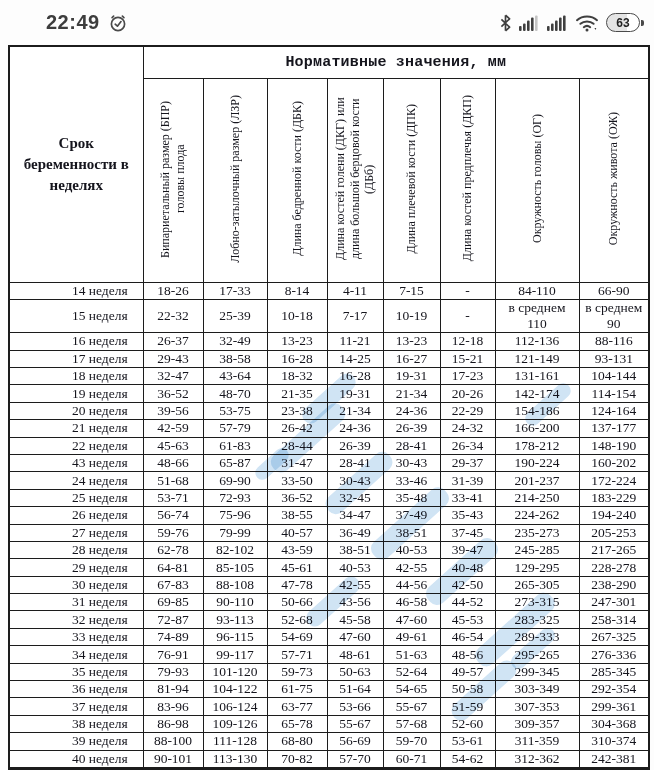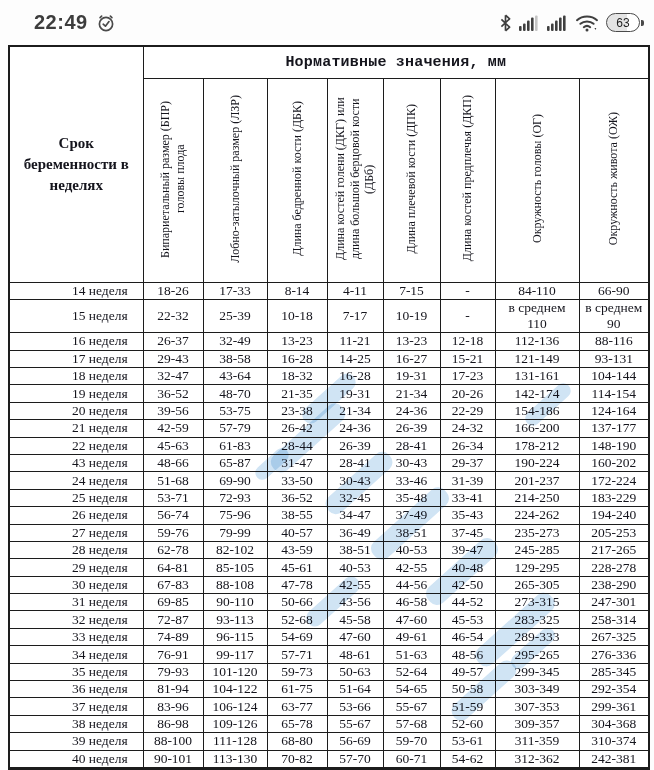--- a/index.html
+++ b/index.html
@@ -7,27 +7,27 @@
     width:654px;height:770px;overflow:hidden;background:#fdfdfd;
     font-family:"Liberation Sans", sans-serif;
     -webkit-font-smoothing:antialiased;
   }
   
   .status-bar{
     height:45px;display:flex;align-items:center;justify-content:space-between;
     padding:0 14px 0 34px;box-sizing:border-box;background:#fdfdfd;
   }
   .sb-left{display:flex;align-items:center;gap:8px;}
-  .sb-time{font-size:20px;font-weight:700;color:#3d3d3d;letter-spacing:.5px;}
+  .sb-time{font-size:20px;font-weight:700;color:#3d3d3d;letter-spacing:.5px;margin-left:12px;}
   .sb-right{display:flex;align-items:center;gap:7px;}
   .sb-icon{display:inline-flex;align-items:center;}
   .battery{
     position:relative;min-width:34px;height:19px;border:1.8px solid #4a4a4a;border-radius:10px;
     display:flex;align-items:center;justify-content:center;
-    font-size:12px;font-weight:400;color:#222;padding:0 5px;box-sizing:border-box;
+    font-size:12px;font-weight:700;color:#222;padding:0 5px;box-sizing:border-box;
     background:linear-gradient(90deg,#e4e4e4 63%,#ffffff 63%);
   }
   .battery::after{
     content:"";position:absolute;right:-4.5px;top:6px;width:2.5px;height:6px;
     background:#4a4a4a;border-radius:0 2px 2px 0;
   }
   
   .table-wrap{position:relative;width:654px;}
   table{
     border-collapse:collapse;table-layout:fixed;

